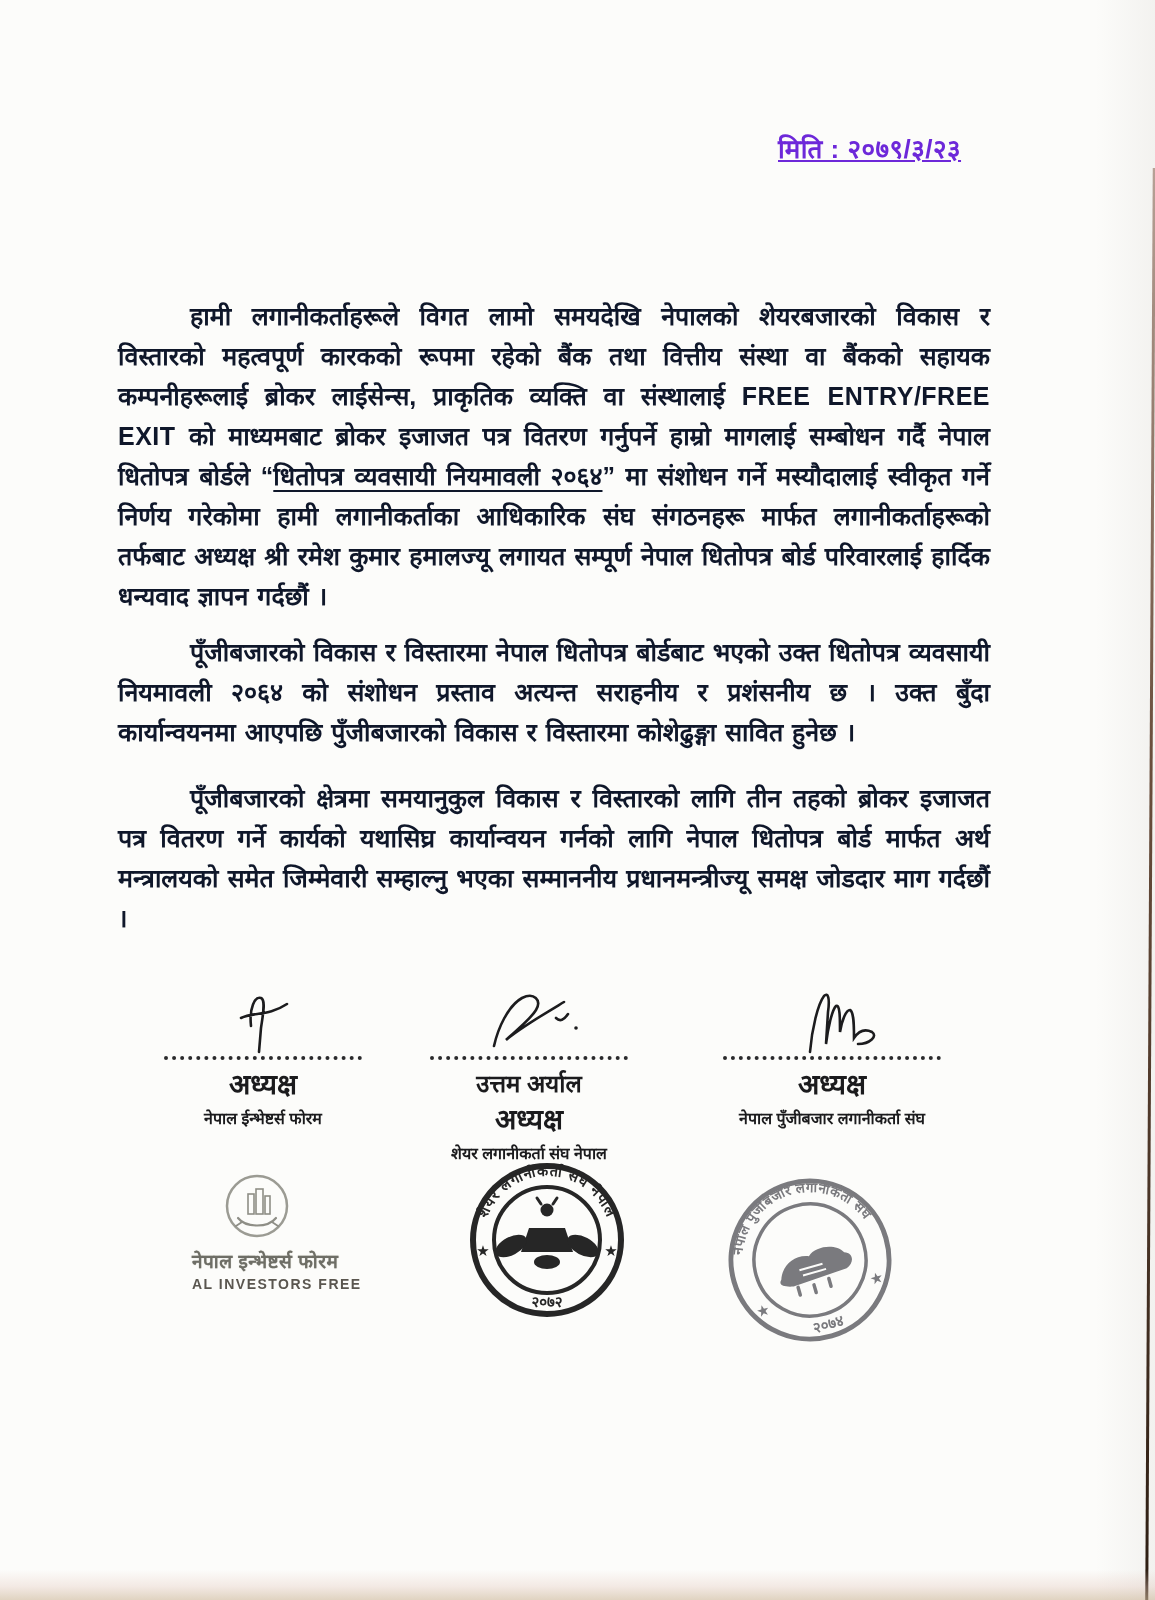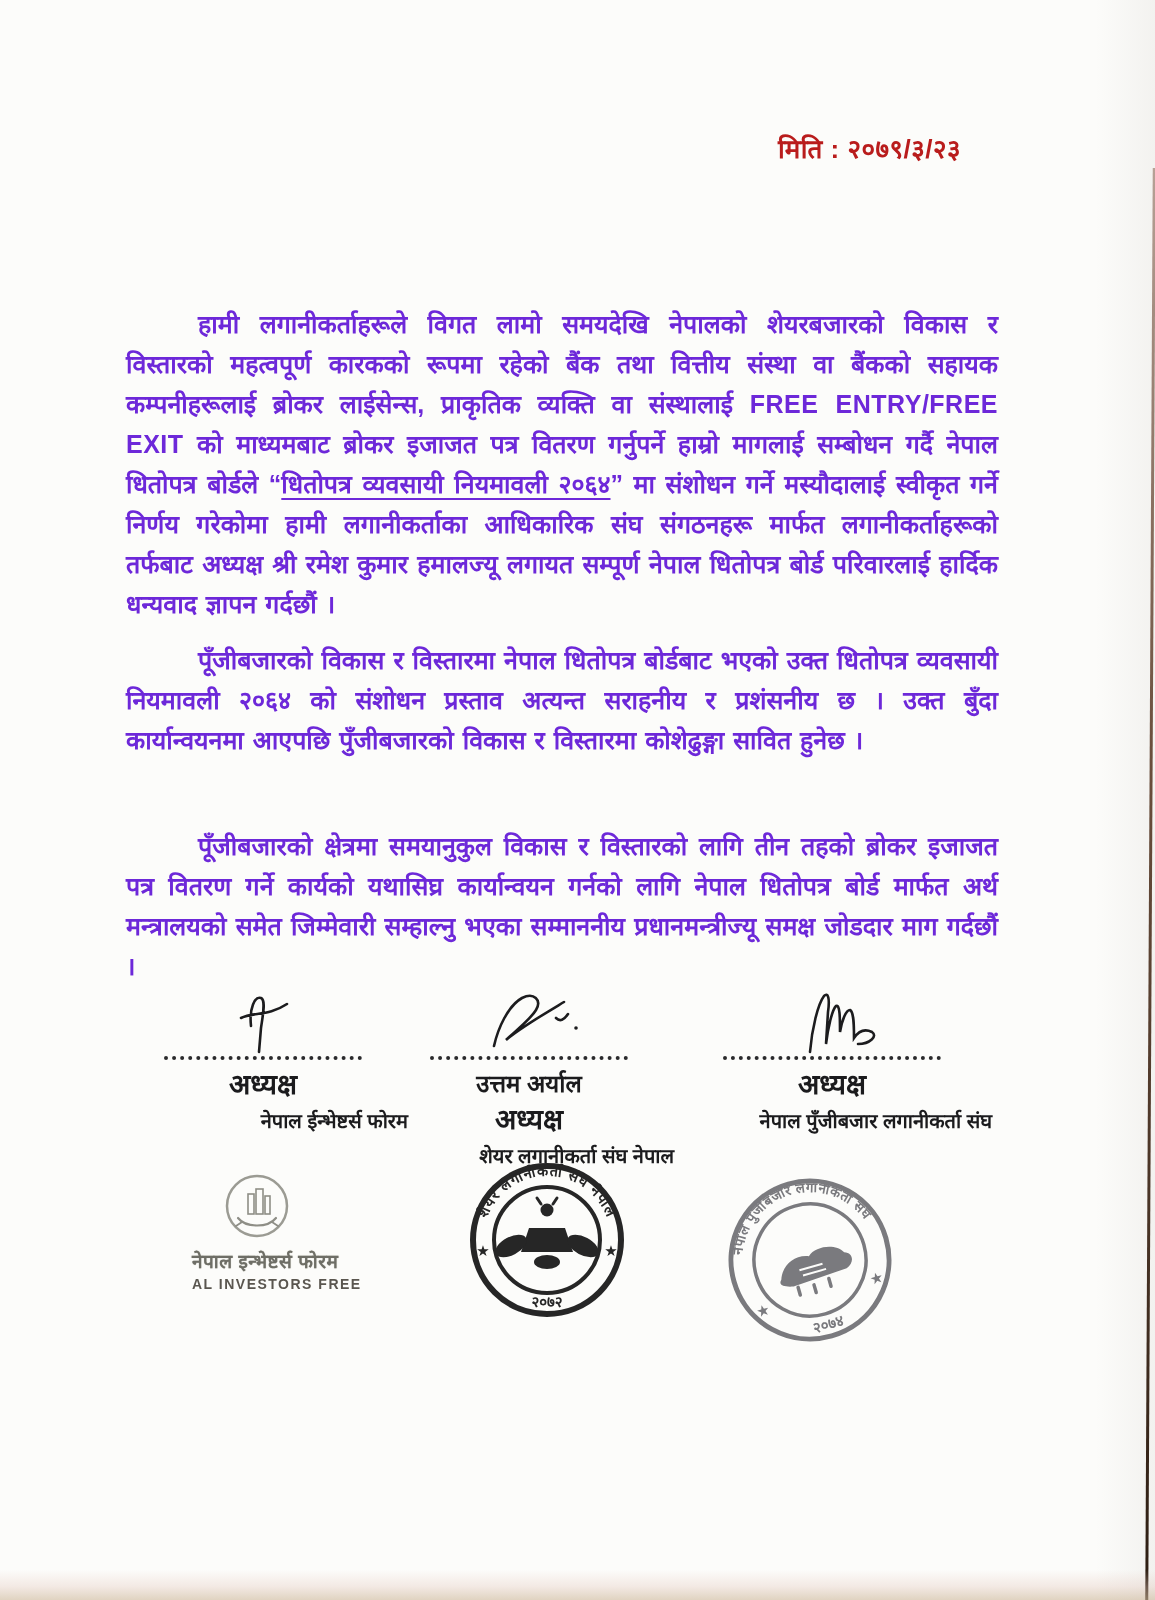--- a/index.html
+++ b/index.html
@@ -8,58 +8,59 @@
     width:1155px; height:1600px;
     margin:0 auto;
     background:#fcfcfa;
     overflow:hidden;
     font-family:"Liberation Sans", sans-serif;
     color:#1c1c1e;
   }
   .date-line {
     position:absolute; top:130px; left:778px;
     font-size:26px; font-weight:700; letter-spacing:0.5px;
-    color:#b91c1c;
+    color:#6d28d9;
+    text-decoration:underline;
   }
   .doc-title {
     position:absolute; top:212px; left:118px; width:872px;
     margin:0; text-align:center;
     font-size:35px; font-weight:700; letter-spacing:1px;
     color:#141416;
   }
   .para {
     position:absolute; left:118px; width:872px;
-    margin:8px;
+    margin:0;
     font-size:25px; line-height:40px;
     font-weight:600;
     text-align:justify;
     text-indent:72px;
-    color:#6d28d9;
+    color:#0f172a;
     word-spacing:2px;
   }
   .para-1 { top:296px; }
   .para-2 { top:632px; }
-  .para-3 { top:818px; }
+  .para-3 { top:778px; }
   .latin-bold { font-weight:700; letter-spacing:0.5px; }
   .underline { text-decoration:underline; text-underline-offset:5px; }
   .sig-col {
     position:absolute; top:988px;
     text-align:center;
   }
   .sig-col-1 { left:118px; width:290px; }
   .sig-col-2 { left:384px; width:290px; }
   .sig-col-3 { left:672px; width:320px; }
   .sig-art { height:68px; display:block; margin:0 auto; }
   .dotted-line {
     width:68%; height:0; margin:0 auto 4px auto;
     border-bottom:4px dotted #2a2a2c;
   }
   .sig-name { font-size:24px; font-weight:700; margin-top:6px; color:#1b1b1d; }
   .sig-role { font-size:28px; font-weight:600; color:#1b1b1d; }
-  .sig-org  { font-size:20px; font-weight:700; margin-top:5px; color:#1b1b1d;text-align:right; }
+  .sig-org  { font-size:16px; font-weight:700; margin-top:5px; color:#1b1b1d; }
   .stamp { position:absolute; }
   .stamp-1 { left:192px; top:1172px; width:130px; text-align:center; }
   .stamp-1 .cap-np {
     font-size:19px; font-weight:700; color:#6e6e66;
     letter-spacing:0.5px; white-space:nowrap;
     text-shadow:0 0 1px #bdbdb2;
   }
   .stamp-1 .cap-en {
     font-size:14px; font-weight:700; color:#5a564f;
     letter-spacing:1.5px; white-space:nowrap; margin-top:2px;

